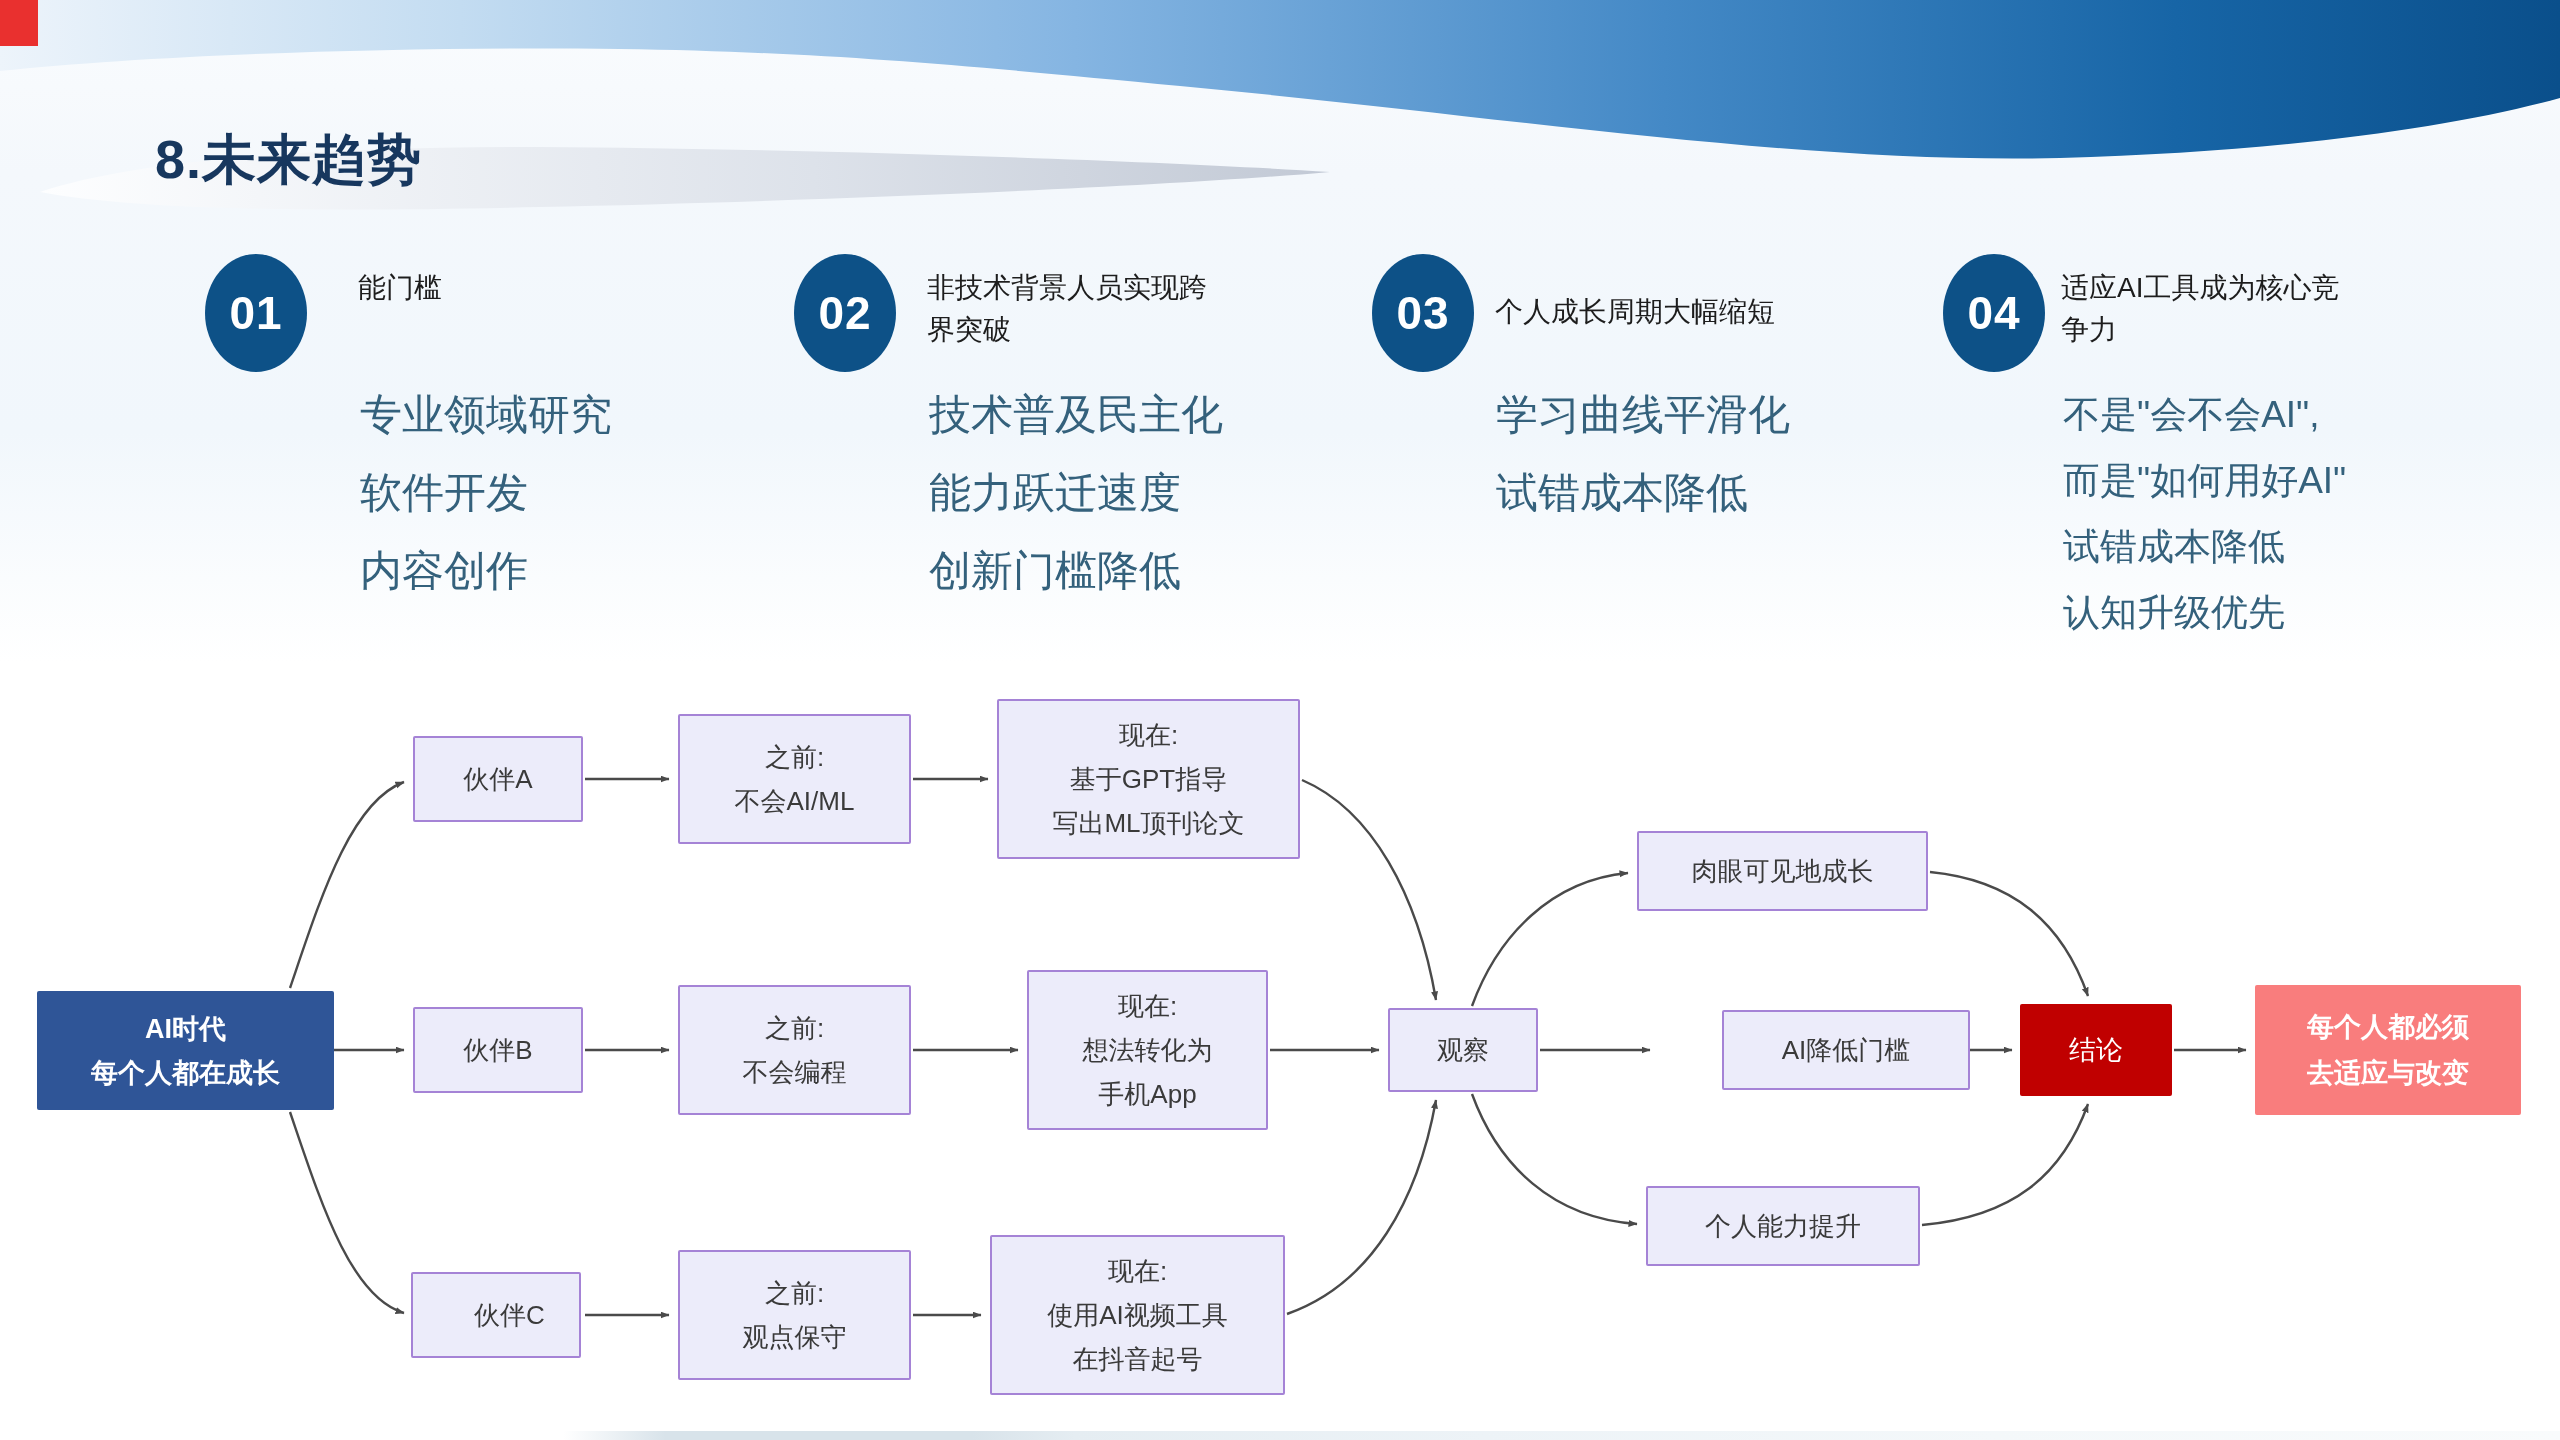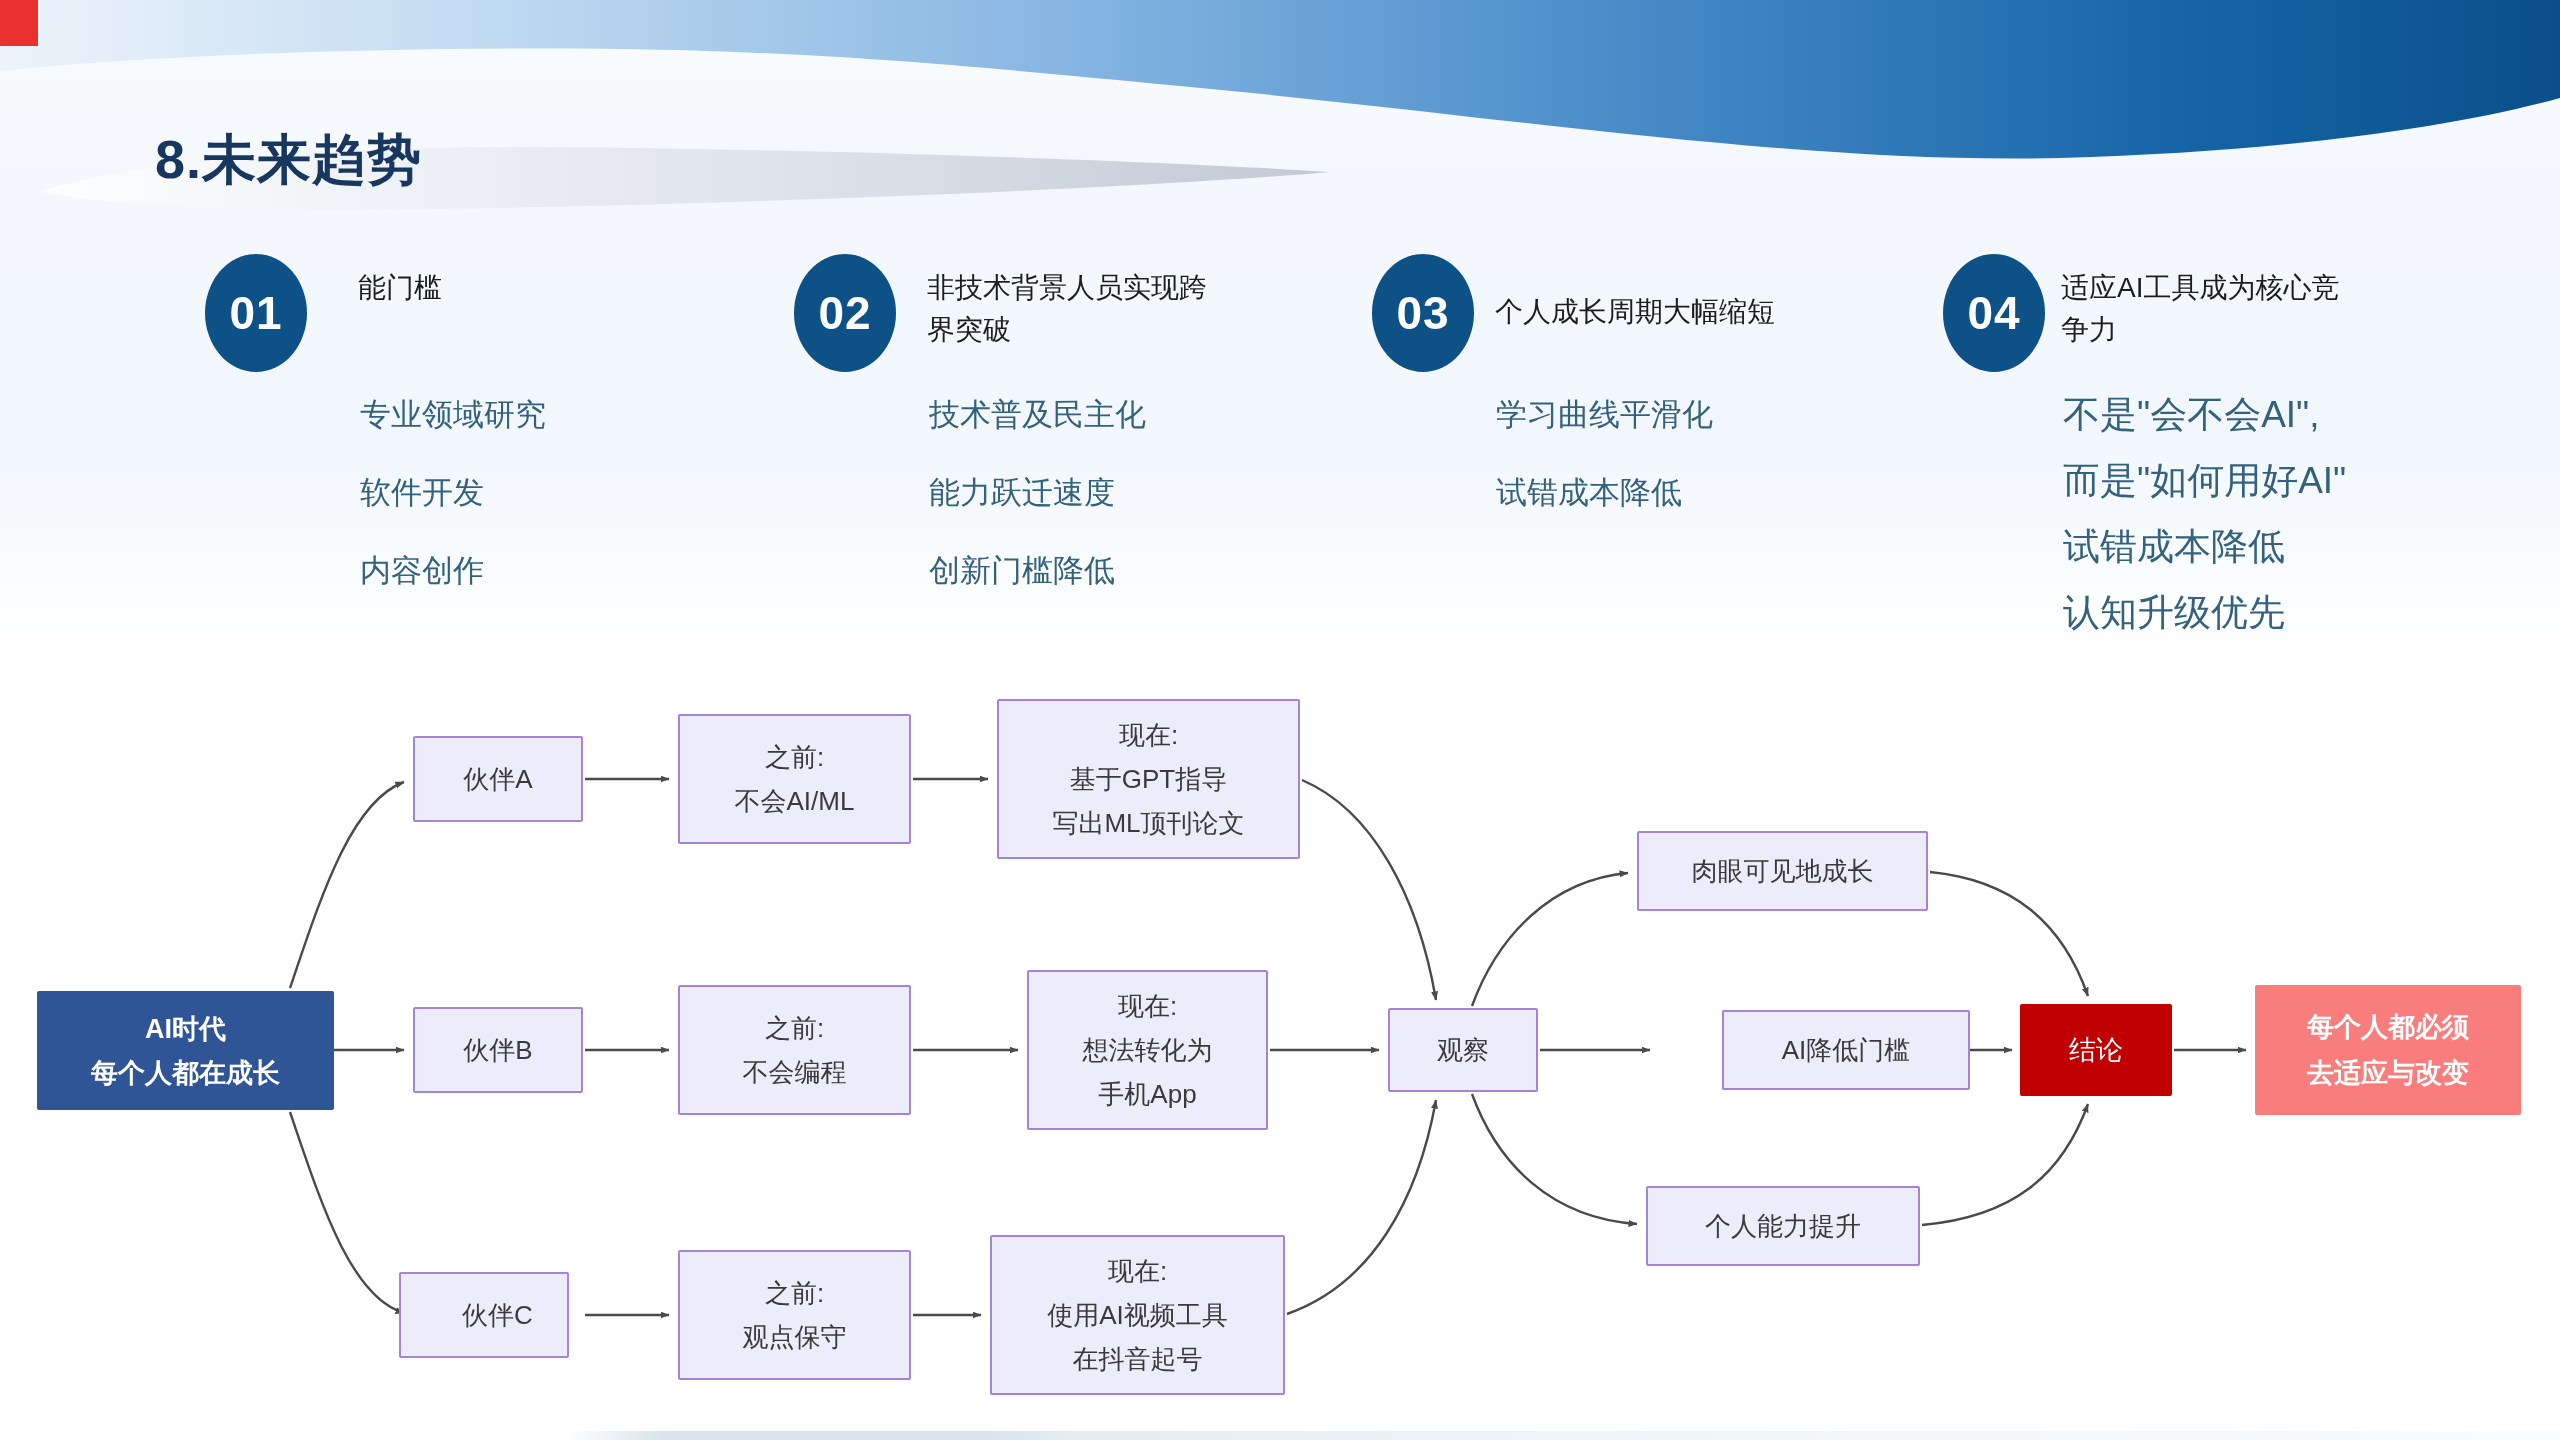--- a/index.html
+++ b/index.html
@@ -5,21 +5,21 @@
   html,body{margin:0;padding:0;}
   body{font-family:"Liberation Sans","DejaVu Sans",sans-serif;}
   .slide{position:relative;width:2560px;height:1440px;overflow:hidden;
     background:linear-gradient(180deg,#fafcfe 0%,#f4f8fc 12%,#f1f7fc 30%,#ffffff 46%,#ffffff 100%);}
   .hdr-svg{position:absolute;left:0;top:0;}
   .corner-dot{position:absolute;left:0;top:0;width:38px;height:46px;background:#e9302f;}
   .page-title{position:absolute;left:155px;top:124px;font-size:54px;font-weight:bold;color:#17375e;letter-spacing:1px;}
   .badge{position:absolute;width:102px;height:118px;border-radius:50%;background:#0d5187;color:#ffffff;
     display:flex;align-items:center;justify-content:center;font-size:46px;font-weight:bold;letter-spacing:1px;}
   .t-head{position:absolute;width:360px;font-size:28px;line-height:42px;color:#1d1d1d;}
-  .t-items{position:absolute;width:480px;font-size:31px;color:#34617c;}
+  .t-items{position:absolute;width:480px;font-size:42px;color:#34617c;}
   .t-items .it{line-height:50px;margin-bottom:28px;white-space:nowrap;}
   .t-items.small{font-size:37px;}
   .t-items.small .it{line-height:48px;margin-bottom:18px;}
   .fc{position:absolute;box-sizing:border-box;display:flex;flex-direction:column;align-items:center;
     justify-content:center;text-align:center;font-size:26px;color:#3a3a3a;border-radius:2px;}
   .fc.node{background:#ececfa;border:2px solid #a583d6;}
   .fc.node .ln{line-height:44px;}
   .fc.start{background:#2f5597;color:#ffffff;font-weight:600;font-size:27px;}
   .fc.start .ln{line-height:44px;}
   .fc.concl{background:#c00000;color:#ffffff;font-size:27px;}
@@ -141,21 +141,21 @@
     <div class="ln">AI时代</div>
     <div class="ln">每个人都在成长</div>
   </div>
 
   <div class="fc node" style="left:413px;top:736px;width:170px;height:86px;">
     <div>伙伴A</div>
   </div>
   <div class="fc node" style="left:413px;top:1007px;width:170px;height:86px;">
     <div>伙伴B</div>
   </div>
-  <div class="fc node" style="left:399px;top:1272px;width:170px;height:86px;padding-left:27px;">
+  <div class="fc node" style="left:411px;top:1272px;width:170px;height:86px;padding-left:27px;">
     <div>伙伴C</div>
   </div>
 
   <div class="fc node" style="left:678px;top:714px;width:233px;height:130px;">
     <div class="ln">之前:</div>
     <div class="ln">不会AI/ML</div>
   </div>
   <div class="fc node" style="left:678px;top:985px;width:233px;height:130px;">
     <div class="ln">之前:</div>
     <div class="ln">不会编程</div>

